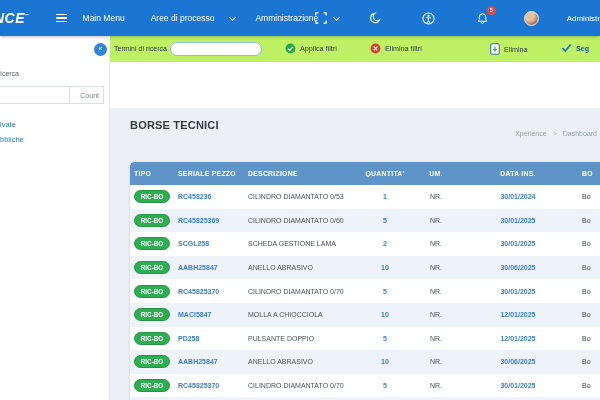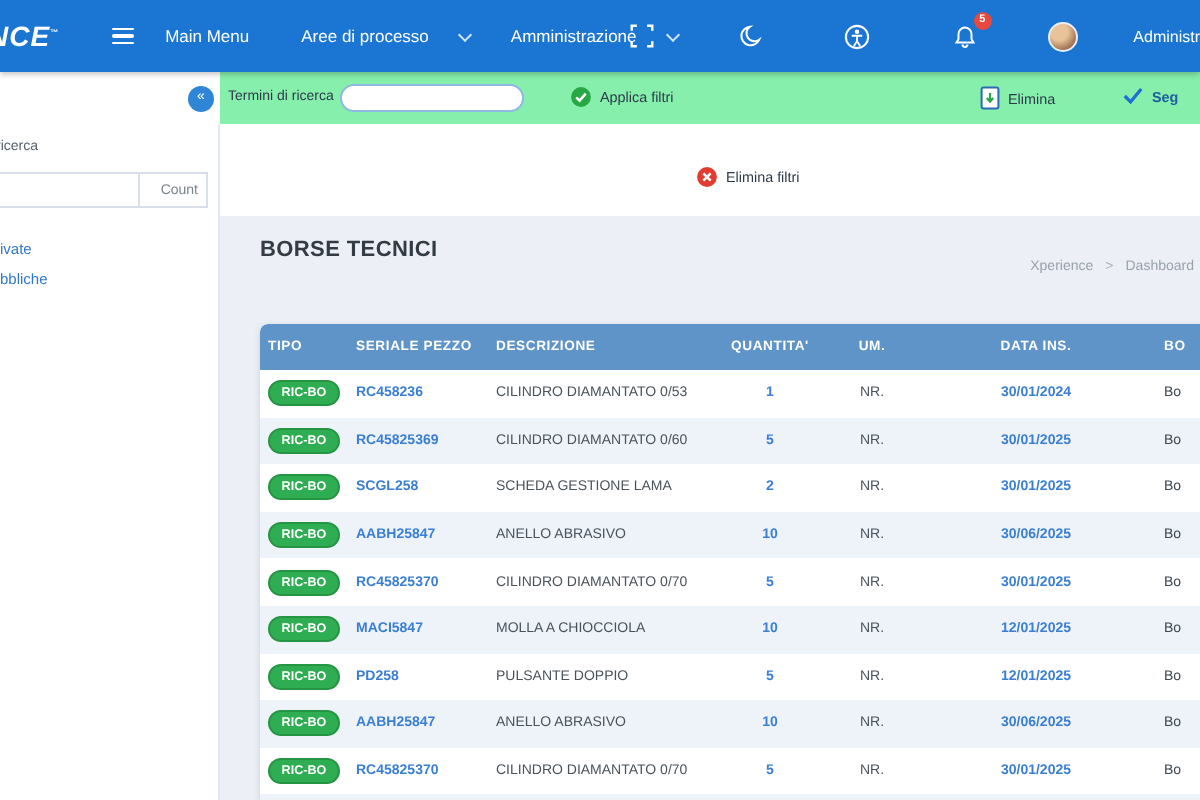--- a/index.html
+++ b/index.html
@@ -24,34 +24,34 @@
   .nav-ic { width:38px; display:flex; justify-content:center; align-items:center; position:relative; cursor:pointer; }
   .badge-red { position:absolute; top:-6px; right:6px; min-width:9px; height:9px; border-radius:5px;
                background:#e8483f; color:#fff; font-size:5.5px; font-weight:bold; line-height:9px;
                text-align:center; padding:0 1px; }
   .avatar { width:15px; height:15px; border-radius:50%;
             background:radial-gradient(circle at 35% 30%, #e8c39a 0 35%, #a9795a 70%, #6e4a33 100%);
             border:1px solid #e6eef8; }
   .user-name { margin-left:5px; font-size:8px; }
 
   
-  .filterbar { position:absolute; left:0; top:36px; width:600px; height:26px; background:#86efac; }
+  .filterbar { position:absolute; left:0; top:36px; width:600px; height:26px; background:#bef264; }
   .filterbar .white-cap { position:absolute; left:0; top:0; width:110px; height:26px; background:#fff; }
   .collapse-btn { position:absolute; left:94px; top:7px; width:13px; height:13px; border-radius:50%;
                   background:#2f86d6; color:#fff; font-size:7px; line-height:12px; text-align:center;
                   cursor:pointer; box-shadow:0 0 0 1.5px #fff; }
   .fb-label { position:absolute; left:114px; top:9px; font-size:7px; color:#2c3b4a; }
   .search-pill { position:absolute; left:170px; top:6px; width:92px; height:14px; background:#fff;
                  border:1px solid #8fb9e4; border-radius:8px; display:flex; align-items:center; }
   .search-input { flex:1; border:none; outline:none; background:transparent; font-size:7px; padding:0 4px;
                   font-family:"Liberation Sans", sans-serif; }
   .fb-btn { position:absolute; top:7px; display:flex; align-items:center; gap:4px; font-size:7.2px;
             color:#2c3b4a; cursor:pointer; }
   .fb-apply { left:285px; }
-  .fb-clear { left:348px;margin-top:40px; }
+  .fb-clear { left:370px; }
   .fb-export { left:490px; }
   .fb-extra { left:561px; font-weight:bold; color:#1d5f9e; }
 
   
   .sidebar { position:absolute; left:0; top:62px; width:110px; height:338px; background:#fff;
              border-right:1px solid #e1e8f0; overflow:hidden; }
   .sb-caption { position:absolute; left:-2px; top:8px; font-size:7px; color:#55606b; }
   .count-box { position:absolute; left:0; top:24px; width:104px; height:18px;
                border-top:1px solid #d8dfe8; border-bottom:1px solid #d8dfe8; border-right:1px solid #d8dfe8;
                display:flex; }

